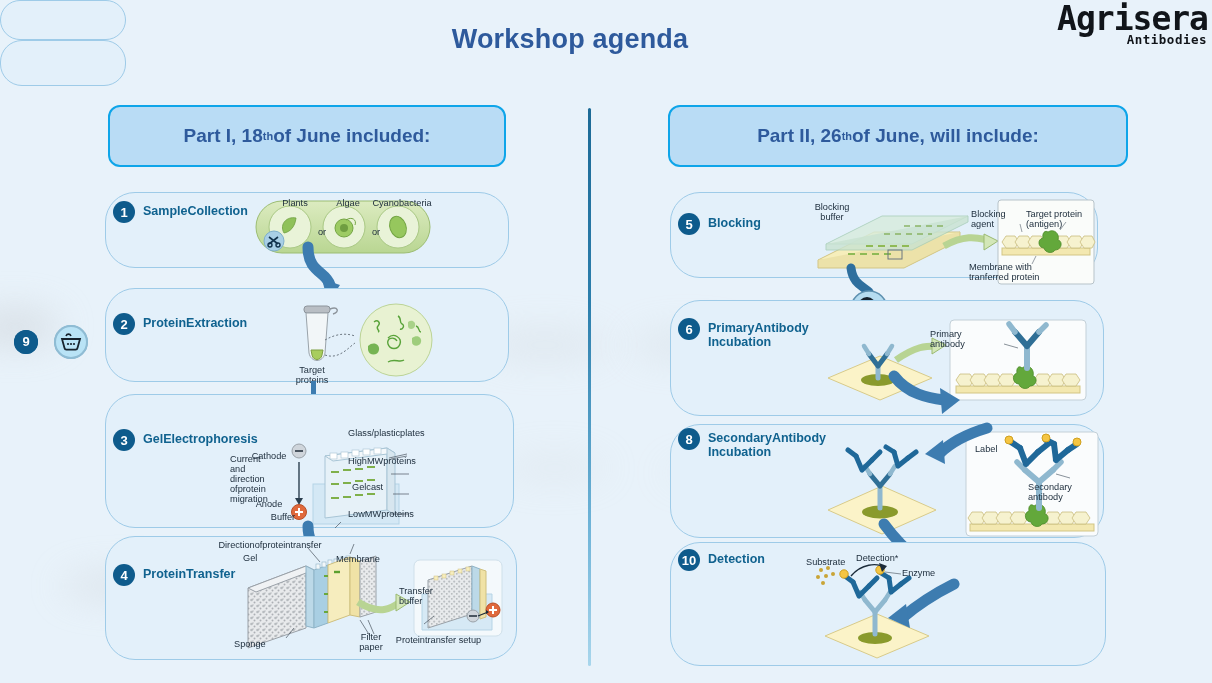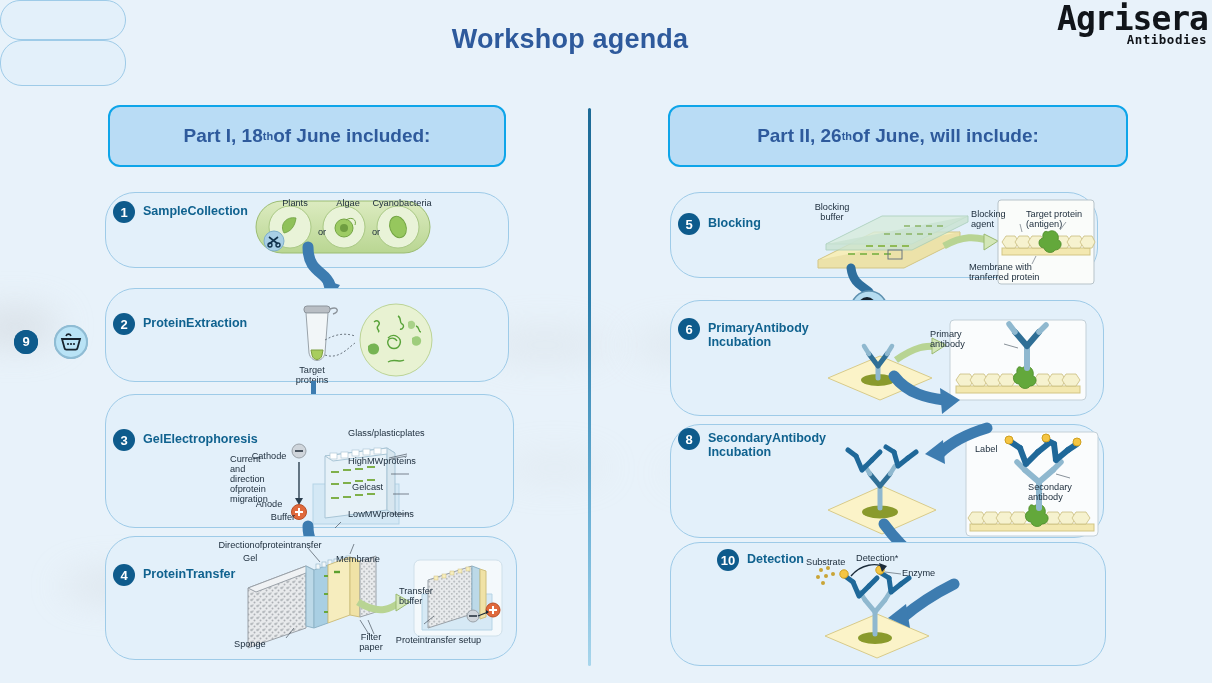--- a/index.html
+++ b/index.html
@@ -599,21 +599,21 @@
 </div>
 
 <div class="illus" style="left:880px; top:520px;">
   <svg width="110" height="80" viewBox="0 0 110 80">
     <path d="M4 4c22 30 48 48 70 56" fill="none" stroke="#3d7cb0" stroke-width="11" stroke-linecap="round"></path>
     <path d="M68 44l24 14-20 18z" fill="#3d7cb0"></path>
   </svg>
 </div>
 
 <div class="step-card" id="card10"></div>
-<div class="step-head" style="left:678px; top:549px;margin-left:39px;">
+<div class="step-head" style="left:678px; top:549px;">
   <div class="step-badge">10</div>
   <div class="step-label">Detection</div>
 </div>
 <div class="illus" style="left:815px; top:558px;">
   <svg width="180" height="104" viewBox="0 0 180 104">
 
     <path d="M10 78l52-22 52 22-52 22z" fill="#fbf3c8" stroke="#d8cb8a"></path>
     <ellipse cx="60" cy="80" rx="17" ry="6" fill="#8a9a2c"></ellipse>
 
     <g stroke="#8fb8cf" stroke-width="5" stroke-linecap="round" fill="none">

